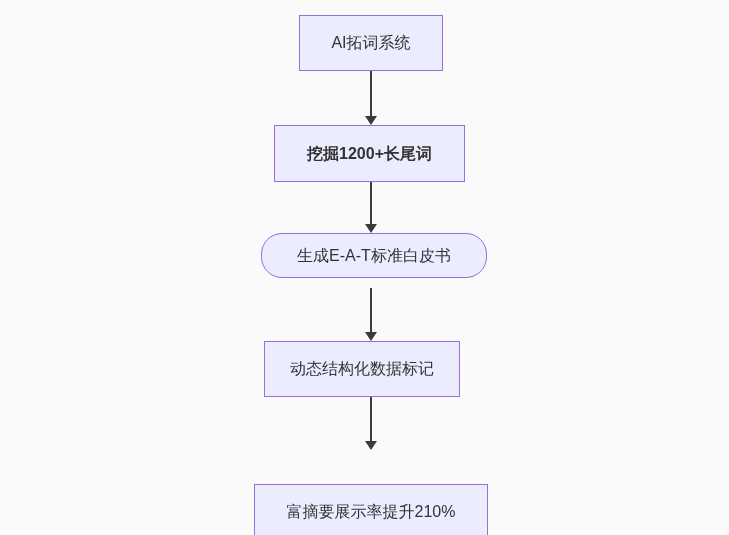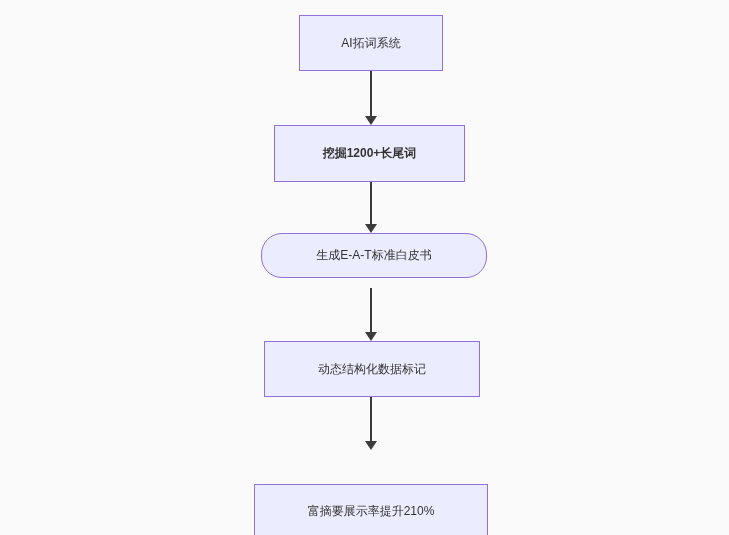--- a/index.html
+++ b/index.html
@@ -20,32 +20,32 @@
   .canvas {
     position: relative;
     width: 729px;
     height: 535px;
   }
   .node {
     position: absolute;
     background: var(--node-fill);
     border: 1px solid var(--node-border);
     color: var(--text);
-    font-size: 12px;
+    font-size: 16px;
     display: flex;
     align-items: center;
     justify-content: center;
     text-align: center;
     line-height: 1.2;
     white-space: nowrap;
   }
   .n1 { left: 299px; top: 15px;  width: 144px; height: 56px; }
   .n2 { left: 274px; top: 125px; width: 191px; height: 57px; font-weight: bold; }
   .n3 { left: 261px; top: 233px; width: 226px; height: 45px; border-radius: 21px; }
-  .n4 { left: 264px; top: 341px; width: 216px; height: 56px; }
+  .n4 { left: 264px; top: 341px; width: 196px; height: 56px; }
   .n5 { left: 254px; top: 450px; width: 234px; height: 55px; margin-top: 34px; }
 
   .edge {
     position: absolute;
     left: 365px;          
     width: 12px;
     display: flex;
     flex-direction: column;
     align-items: center;
   }

